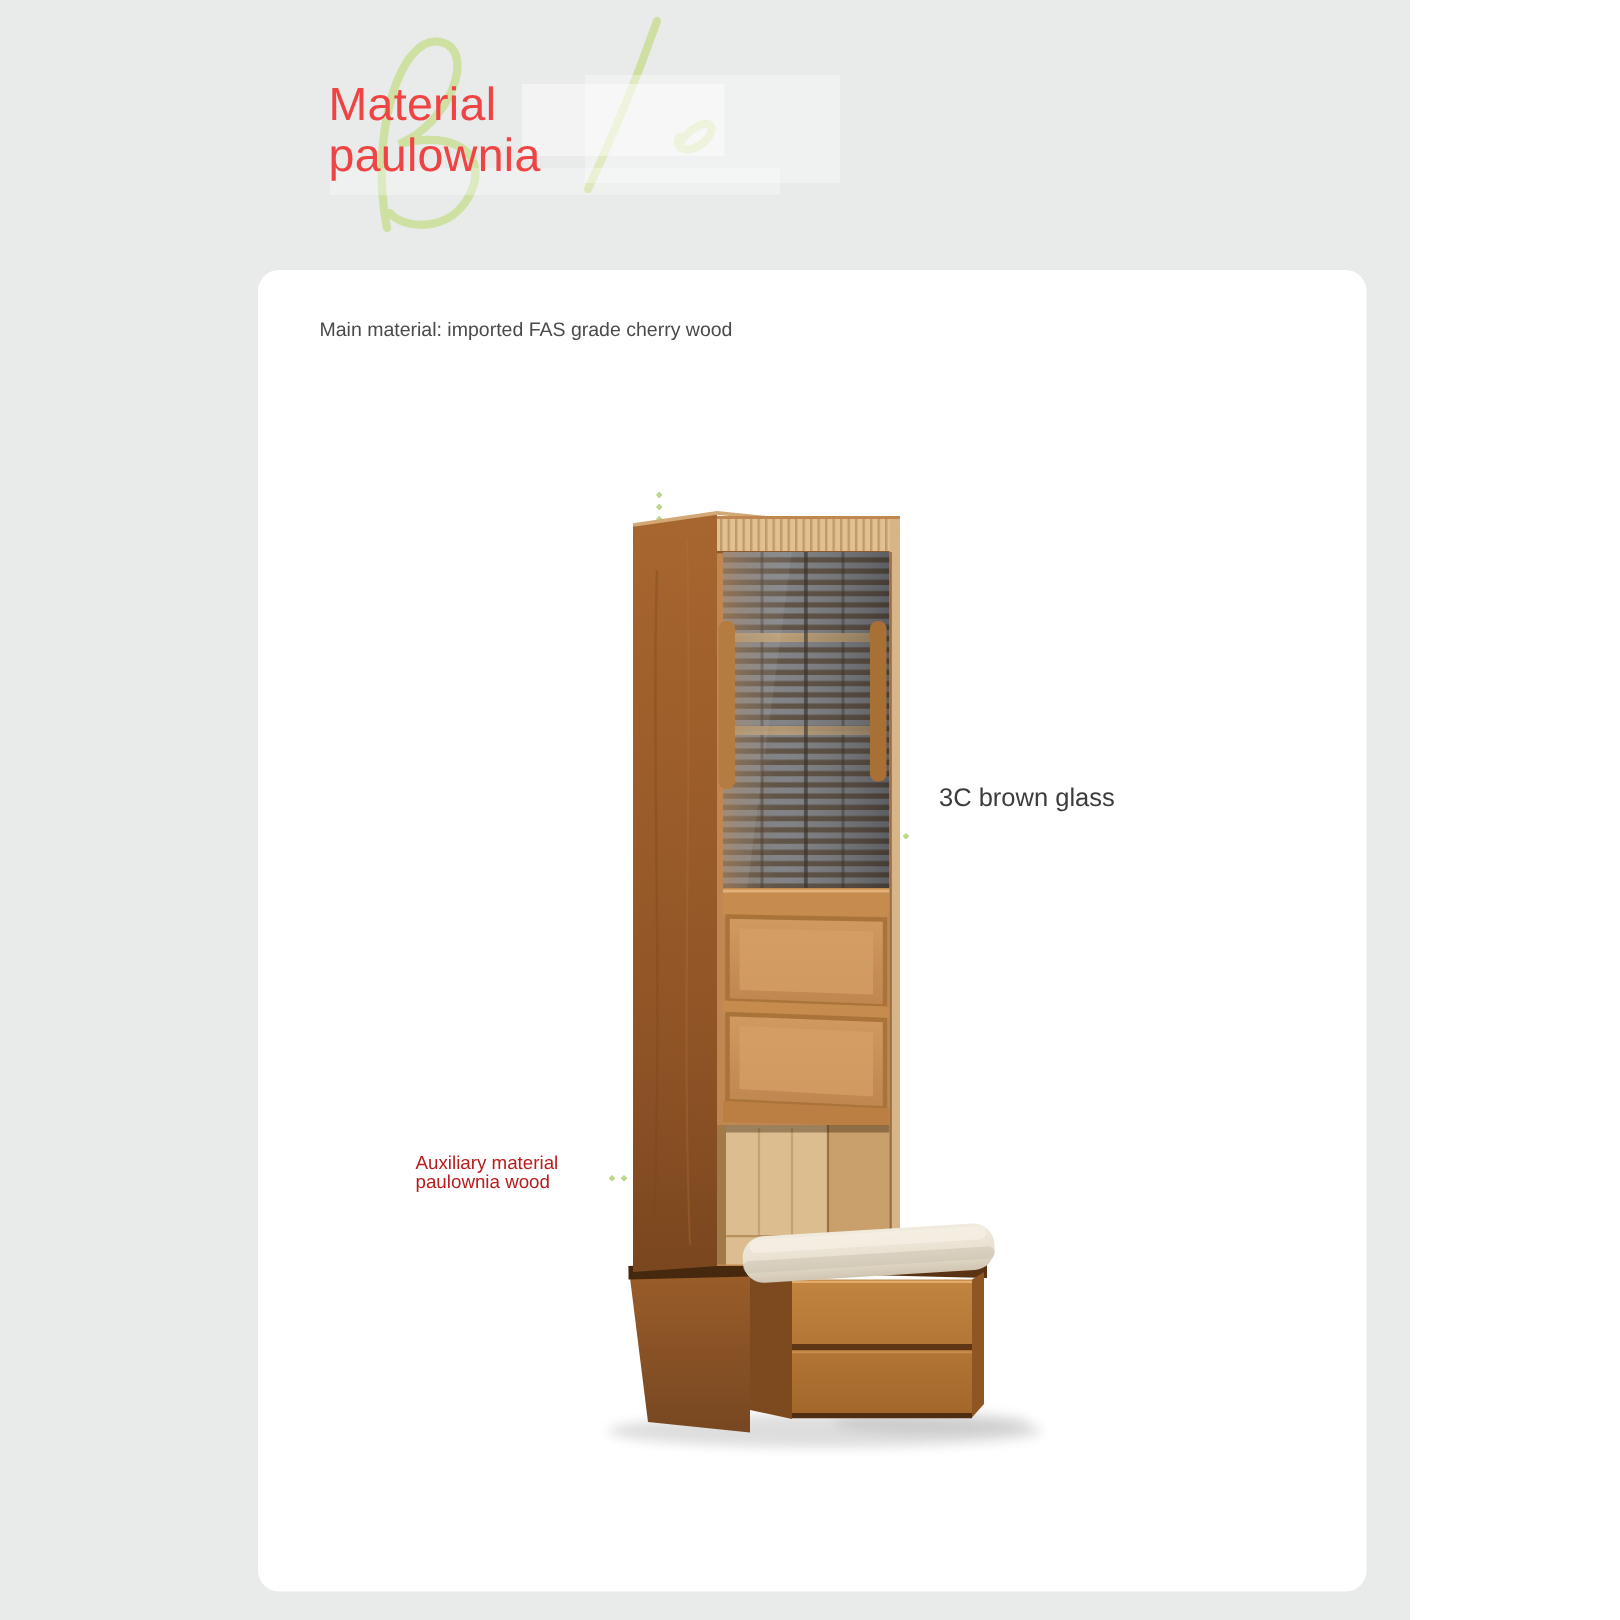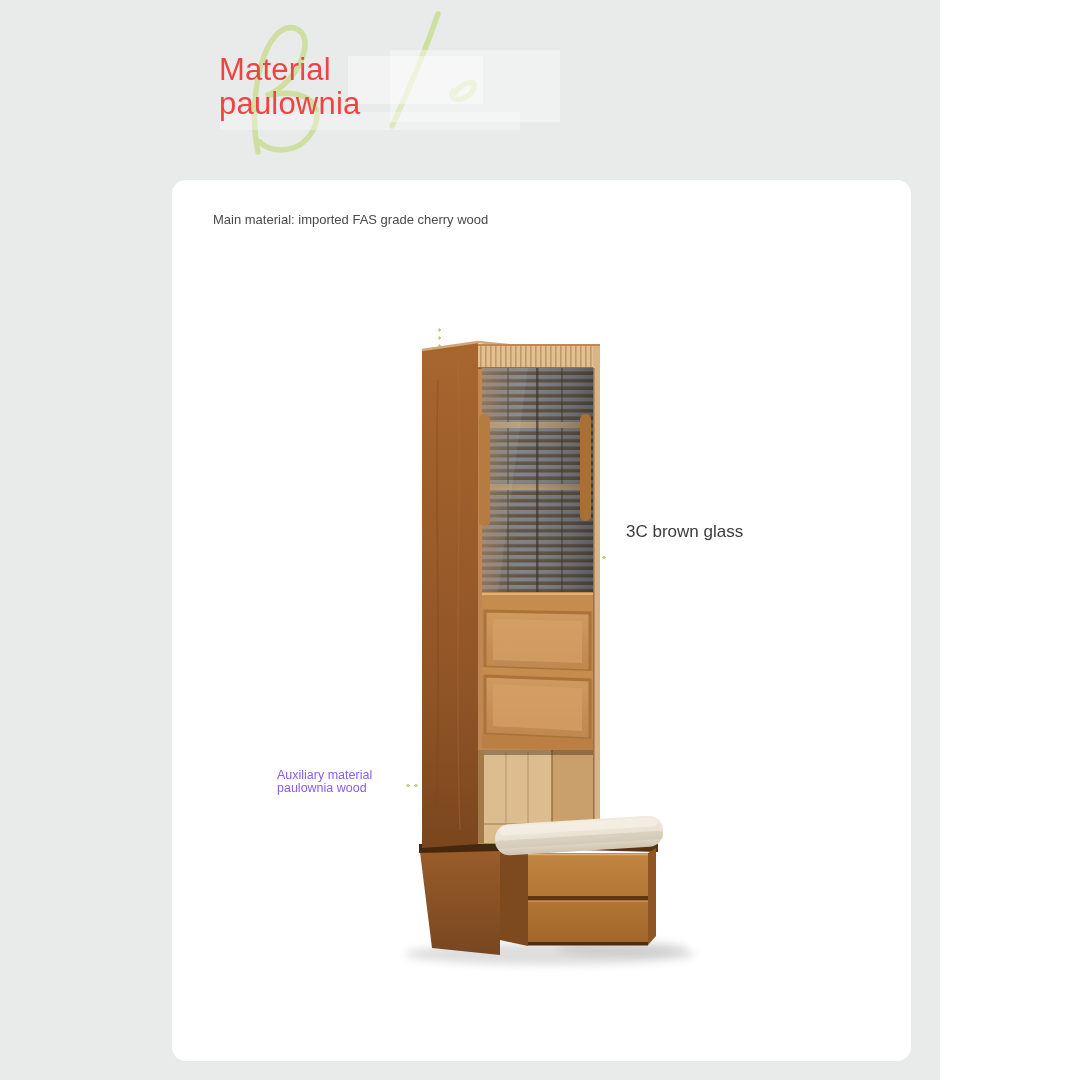--- a/index.html
+++ b/index.html
@@ -10,21 +10,21 @@
 
   
   .flourish{position:absolute;left:180px;top:0;width:380px;height:175px;}
   .title{position:absolute;left:219px;top:53px;font-size:31px;line-height:34px;color:#ef4444;
          letter-spacing:.2px;z-index:3;}
 
   
   .note{position:absolute;color:#4a4a4a;font-size:13px;line-height:13.5px;}
   .note-card{left:213px;top:213px;width:276px;}
   .note-cherry{left:389px;top:297px;width:266px;}
-  .note-paulownia{left:277px;top:769px;width:112px;font-size:12.5px;line-height:12.5px;color:#8b5cf6;}
+  .note-paulownia{left:277px;top:769px;width:112px;font-size:12.5px;line-height:12.5px;color:#b91c1c;}
   .glass-label{position:absolute;left:608px;top:522px;font-size:17px;color:#3c3c3c;margin-left:18px;}
 
   
   .dot-v{position:absolute;width:5px;background-image:radial-gradient(circle,#bdd78b 1.7px,rgba(0,0,0,0) 1.8px);
          background-size:5px 8px;background-repeat:repeat-y;background-position:center top;}
   .dot-h{position:absolute;height:5px;background-image:radial-gradient(circle,#bdd78b 1.7px,rgba(0,0,0,0) 1.8px);
          background-size:8px 5px;background-repeat:repeat-x;background-position:left center;}
   .ring{position:absolute;width:8px;height:8px;border:4px solid #c0d98c;border-radius:50%;background:transparent;}
 
   .furniture{position:absolute;left:400px;top:330px;width:300px;height:650px;}

